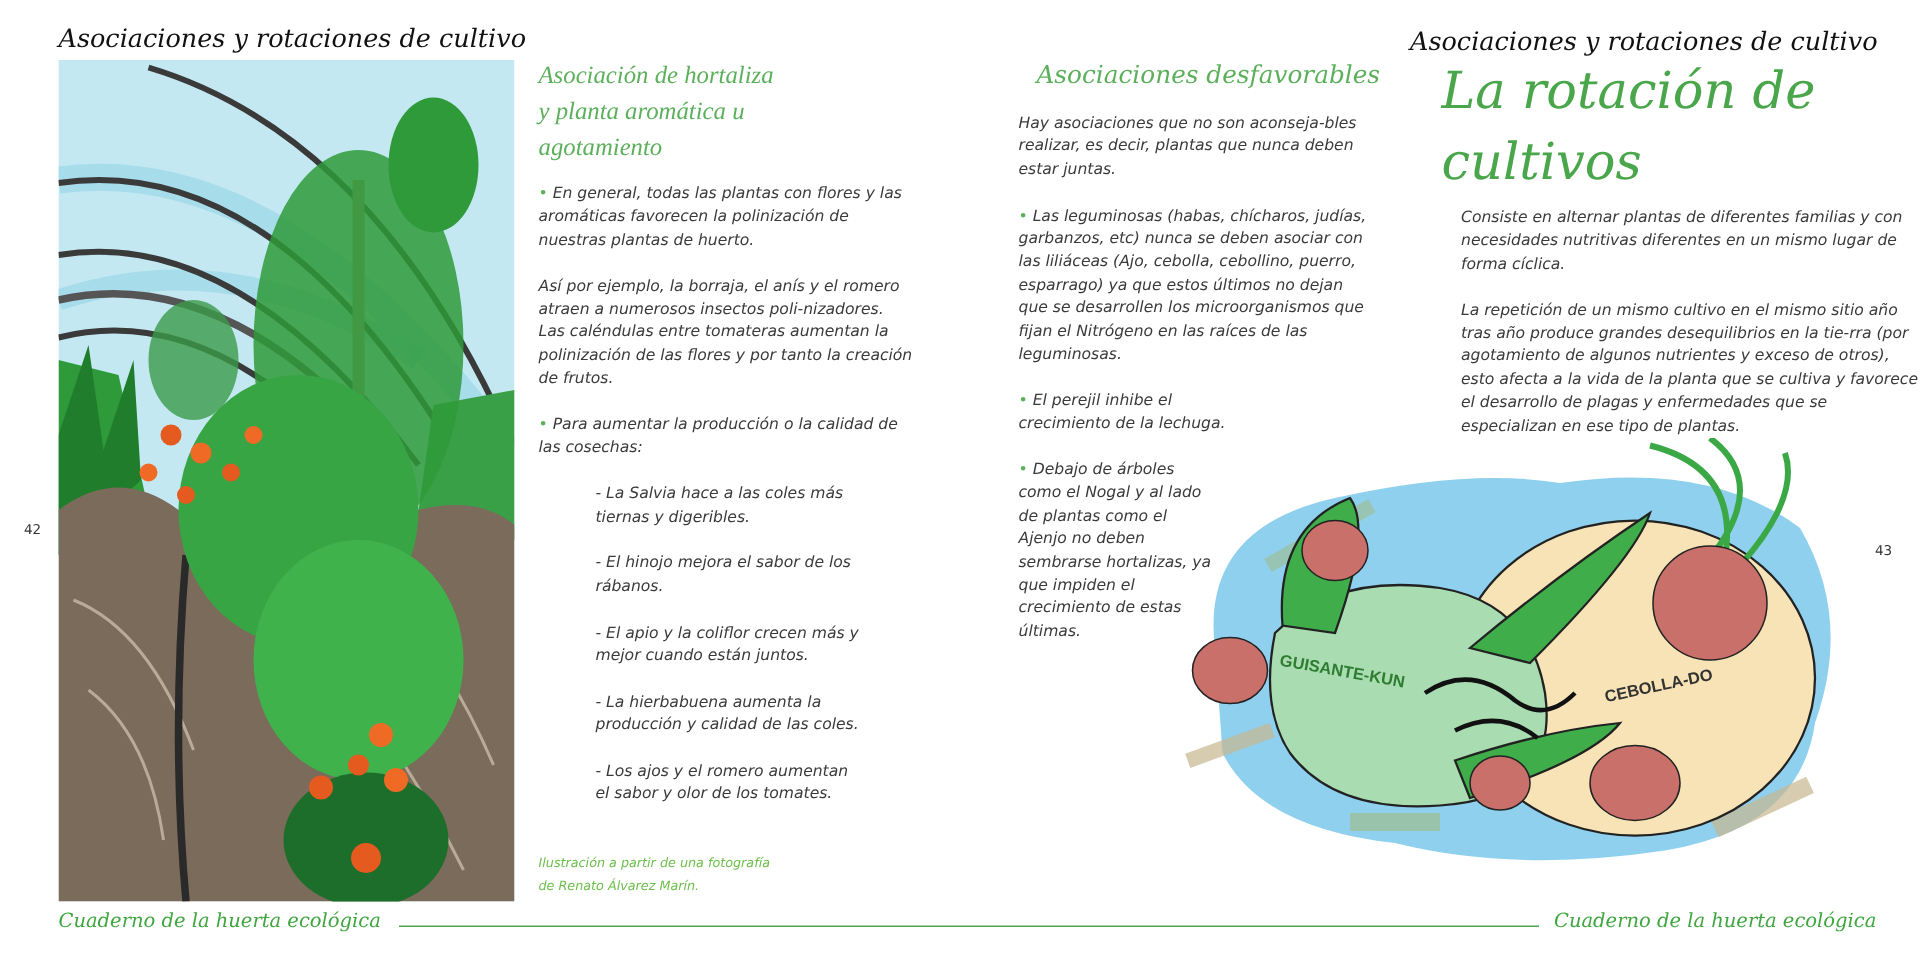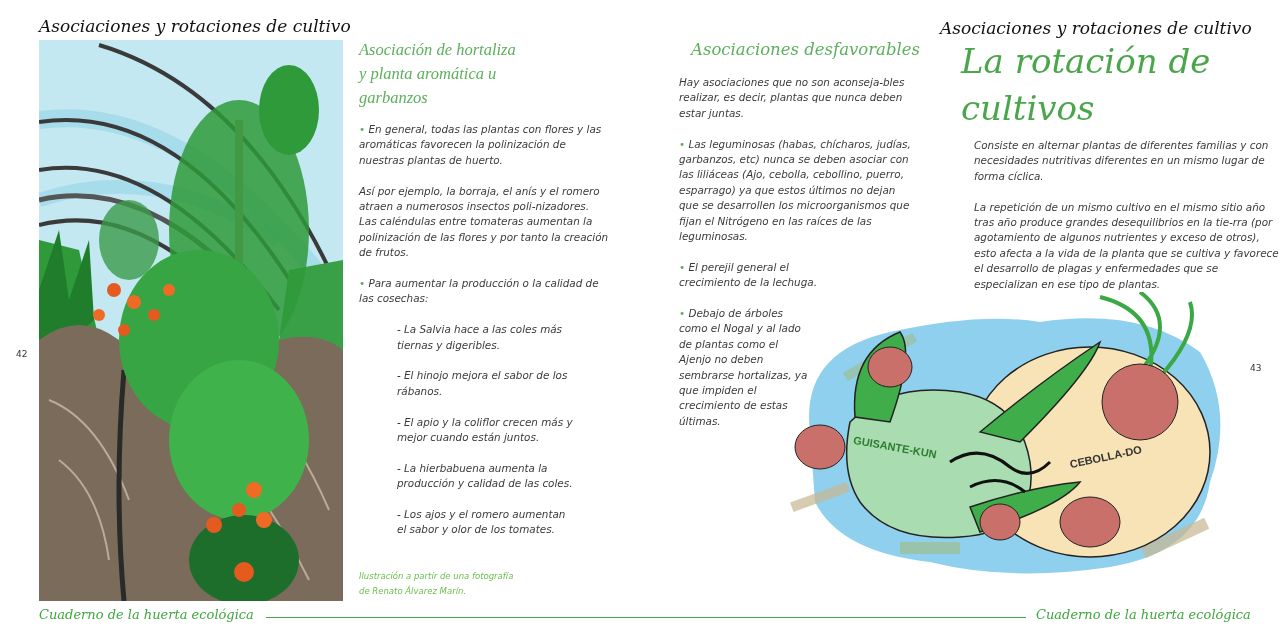--- a/index.html
+++ b/index.html
@@ -68,21 +68,21 @@
     <circle cx="200" cy="470" r="7" fill="#e45a1f"></circle>
     <circle cx="225" cy="480" r="8" fill="#ef6b25"></circle>
     <circle cx="175" cy="485" r="8" fill="#e45a1f"></circle>
     <circle cx="205" cy="532" r="10" fill="#e45a1f"></circle>
   </svg>
 </div>
 
 <div class="abs h2" style="left:359px;top:38px;width:250px;font-family:Liberation Serif, serif;">
   <div>Asociación de hortaliza</div>
   <div>y planta aromática u</div>
-  <div>garbanzos</div>
+  <div>agotamiento</div>
 </div>
 
 <div class="abs body-text" style="left:359px;top:122px;width:250px;">
   <p><span class="bullet">•</span> <span>En general, todas las plantas con flores y las aromáticas favorecen la polinización de nuestras plantas de huerto.</span></p>
   <p>Así por ejemplo, la borraja, el anís y el romero atraen a numerosos insectos poli-nizadores. Las caléndulas entre tomateras aumentan la polinización de las flores y por tanto la creación de frutos.</p>
   <p><span class="bullet">•</span> <span>Para aumentar la producción o la calidad de las cosechas:</span></p>
   <div class="indent" style="width:180px;">
     <p>- La Salvia hace a las coles más tiernas y digeribles.</p>
     <p>- El hinojo mejora el sabor de los rábanos.</p>
     <p>- El apio y la coliflor crecen más y mejor cuando están juntos.</p>
@@ -101,21 +101,21 @@
 
 <div class="abs running-head" style="left:940px;top:18px;">Asociaciones y rotaciones de cultivo</div>
 
 <div class="abs pageno" style="left:1250px;top:363px;">43</div>
 
 <div class="abs h2" style="left:679px;top:38px;white-space:nowrap;margin-left:12px;">Asociaciones desfavorables</div>
 
 <div class="abs body-text" style="left:679px;top:75px;width:234px;">
   <p>Hay asociaciones que no son aconseja-bles realizar, es decir, plantas que nunca deben estar juntas.</p>
   <p><span class="bullet">•</span> <span>Las leguminosas (habas, chícharos, judías, garbanzos, etc) nunca se deben asociar con las liliáceas (Ajo, cebolla, cebollino, puerro, esparrago) ya que estos últimos no dejan que se desarrollen los microorganismos que fijan el Nitrógeno en las raíces de las leguminosas.</span></p>
-  <p style="width:150px;"><span class="bullet">•</span> <span>El perejil general el crecimiento de la lechuga.</span></p>
+  <p style="width:150px;"><span class="bullet">•</span> <span>El perejil inhibe el crecimiento de la lechuga.</span></p>
   <p style="width:132px;"><span class="bullet">•</span> <span>Debajo de árboles como el Nogal y al lado de plantas como el Ajenjo no deben sembrarse hortalizas, ya que impiden el crecimiento de estas últimas.</span></p>
 </div>
 
 <div class="abs big-title" style="left:934px;top:38px;margin-left:27px;">
   <div>La rotación de</div>
   <div>cultivos</div>
 </div>
 
 <div class="abs body-text" style="left:934px;top:138px;width:310px;margin-left:40px;">
   <p>Consiste en alternar plantas de diferentes familias y con necesidades nutritivas diferentes en un mismo lugar de forma cíclica.</p>

